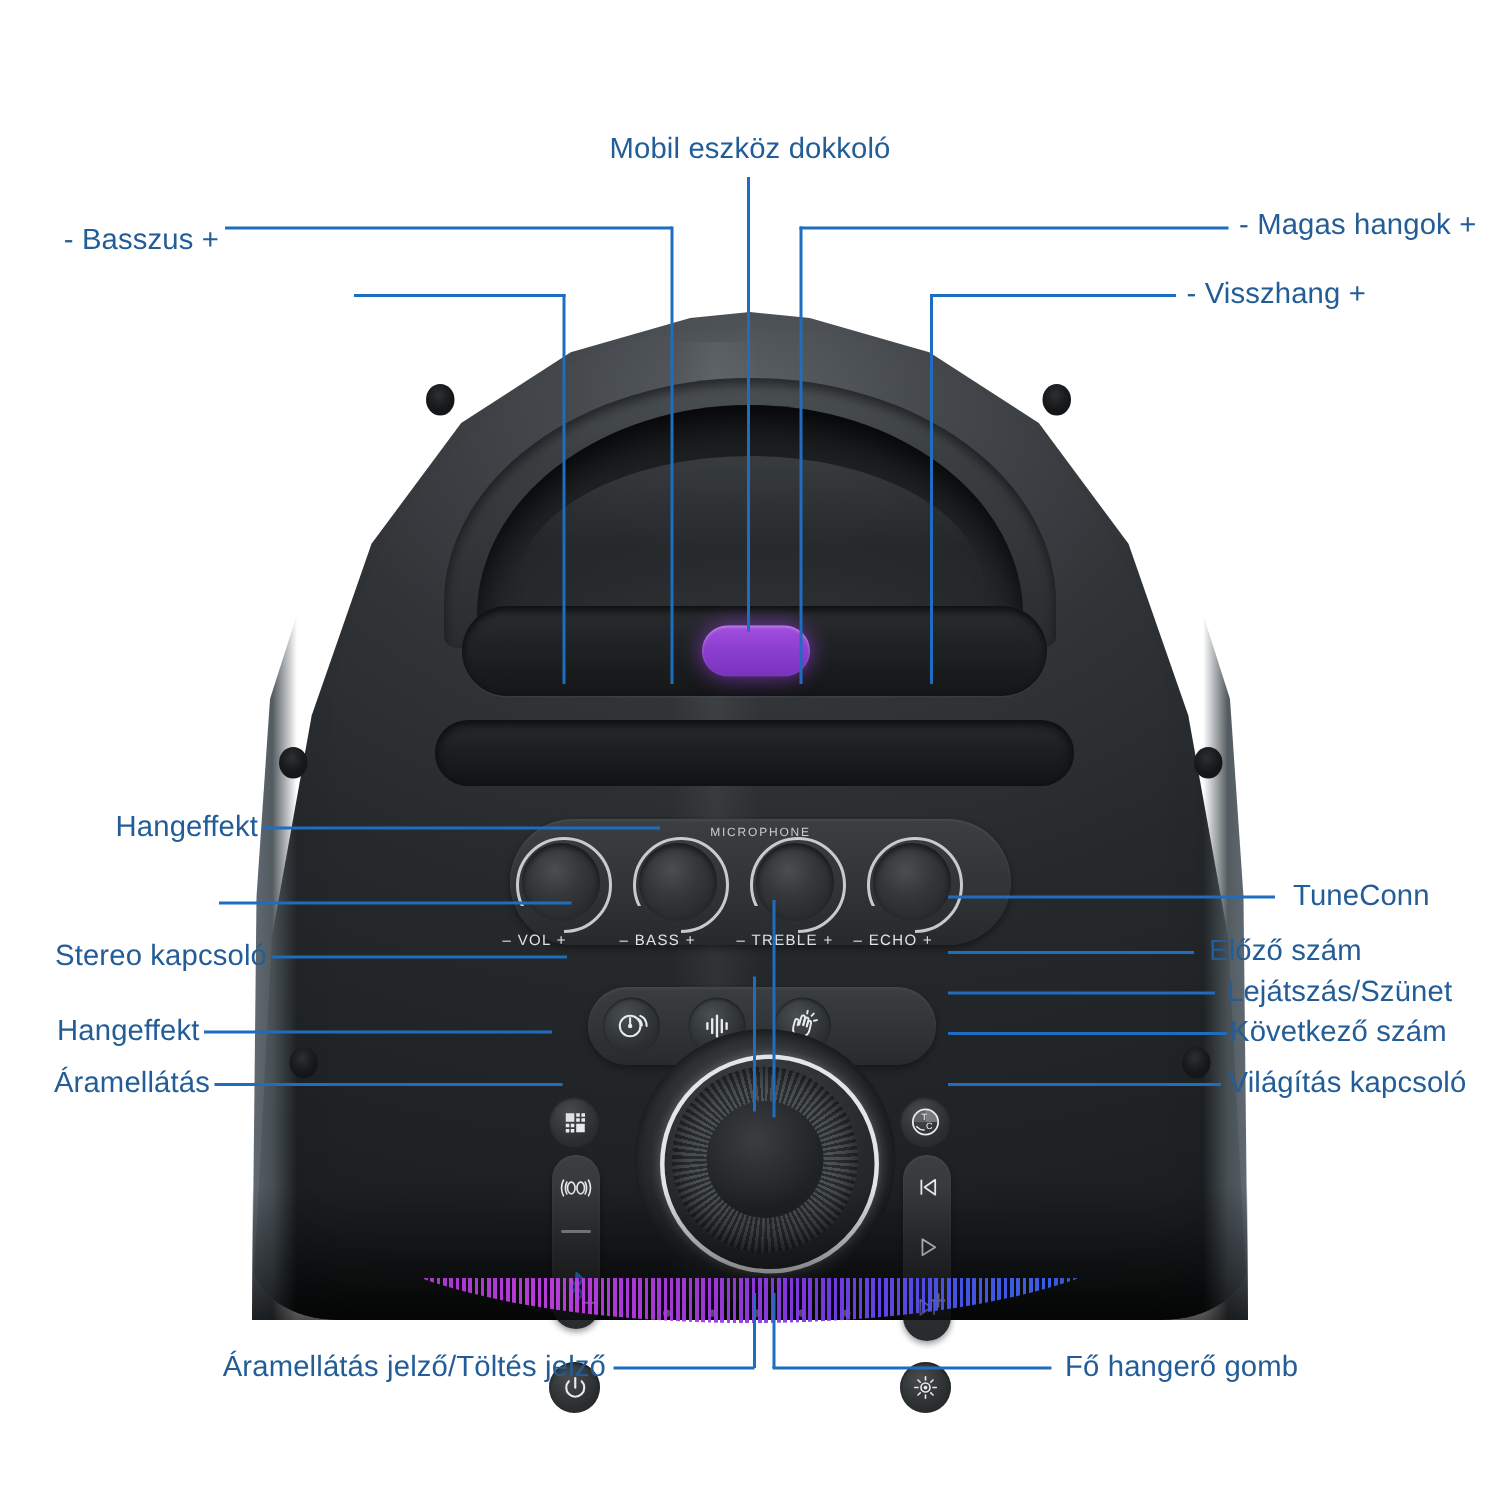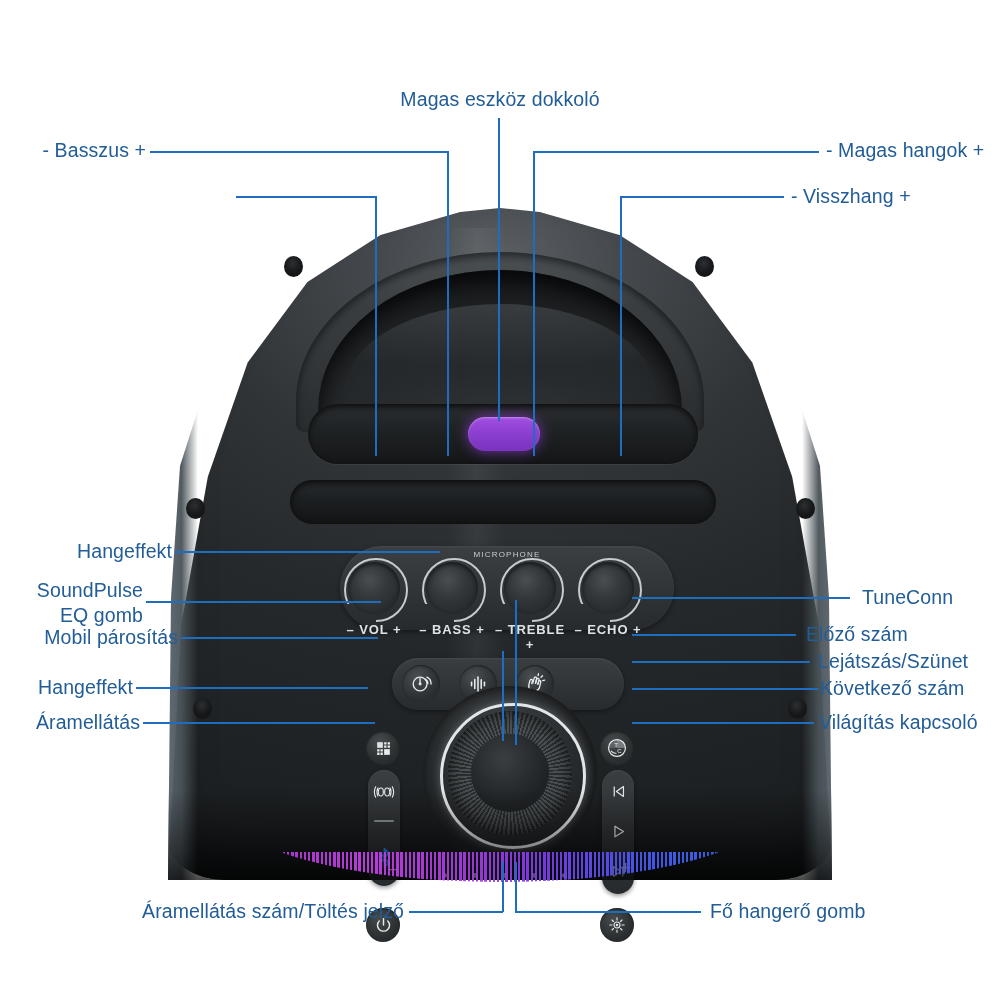--- a/index.html
+++ b/index.html
@@ -71,22 +71,22 @@
     background:linear-gradient(180deg,#3b3f42 0%,#303437 55%,#272a2d 100%);
     box-shadow:inset 0 1px 2px rgba(255,255,255,.07),0 2px 5px rgba(0,0,0,.45);}
   .micTxt{position:absolute;left:172px;top:342px;width:334px;text-align:center;
     color:#c9ccce;font-size:8px;letter-spacing:1.2px;}
   .knob{position:absolute;top:354px;width:52px;height:52px;border-radius:50%;
     background:radial-gradient(60% 60% at 42% 35%, #4a4e51 0%, #34383b 55%, #2a2d2f 100%);
     box-shadow:inset 0 2px 4px rgba(0,0,0,.6);}
   .knobRing{position:absolute;top:350px;width:60px;height:60px;border-radius:50%;
     border:2px solid #d8dcde;clip-path:polygon(0 0,100% 0,100% 100%,50% 100%,50% 72%,0 72%);
     opacity:.9;}
-  .knobLbl{position:absolute;top:414px;width:78px;text-align:center;color:#dfe2e4;
-    font-size:13px;letter-spacing:.9px;font-weight:bold;}
+  .knobLbl{position:absolute;top:414px;width:78px;text-align:left;color:#dfe2e4;
+    font-size:10px;letter-spacing:.9px;}
 
   
   .fxPanel{position:absolute;left:224px;top:450px;width:232px;height:52px;border-radius:26px;
     background:linear-gradient(180deg,#3a3e41 0%,#2f3335 60%,#282b2d 100%);
     box-shadow:inset 0 1px 2px rgba(255,255,255,.07),0 2px 5px rgba(0,0,0,.4);}
   .fxBtn{position:absolute;top:457px;width:38px;height:38px;border-radius:50%;
     background:radial-gradient(60% 60% at 40% 32%, #4b4f52 0%, #353a3c 60%, #2b2e30 100%);
     box-shadow:inset 0 1px 2px rgba(0,0,0,.5);
     display:flex;align-items:center;justify-content:center;}
 
@@ -363,47 +363,45 @@
 
   <div class="ln lnh" style="left:409px;top:911px;width:94px;"></div>
   <div class="ln lnv" style="left:502px;top:862px;height:50px;"></div>
 
   <div class="ln lnv" style="left:515px;top:862px;height:50px;"></div>
   <div class="ln lnh" style="left:515px;top:911px;width:186px;"></div>
 
   <div class="ln lnv" style="left:502px;top:651px;height:90px;"></div>
   <div class="ln lnv" style="left:515px;top:600px;height:145px;"></div>
 
-  <div class="lbl c" style="left:330px;top:88px;width:340px;">Magas eszköz dokkoló</div>
-
-  <div class="lbl r" style="left:0px;top:139px;width:146px;">- Basszus +</div>
+  <div class="lbl c" style="left:330px;top:88px;width:340px;">Mobil eszköz dokkoló</div>
+
+  <div class="lbl r" style="left:0px;top:149px;width:146px;">- Basszus +</div>
 
 
   <div class="lbl" style="left:826px;top:139px;width:220px;">- Magas hangok +</div>
 
   <div class="lbl" style="left:791px;top:185px;width:220px;">- Visszhang +</div>
 
   <div class="lbl r" style="left:0px;top:540px;width:172px;">Hangeffekt</div>
 
-  <div class="lbl r" style="left:0px;top:578px;width:143px;line-height:25px;">SoundPulse
-EQ gomb</div>
-
-  <div class="lbl r" style="left:0px;top:626px;width:178px;">Mobil párosítás</div>
+
+  <div class="lbl r" style="left:0px;top:626px;width:178px;">Stereo kapcsoló</div>
 
   <div class="lbl r" style="left:0px;top:676px;width:133px;">Hangeffekt</div>
 
   <div class="lbl r" style="left:0px;top:711px;width:140px;">Áramellátás</div>
 
   <div class="lbl" style="left:862px;top:586px;width:160px;">TuneConn</div>
 
   <div class="lbl" style="left:806px;top:623px;width:200px;">Előző szám</div>
 
   <div class="lbl" style="left:818px;top:650px;width:200px;">Lejátszás/Szünet</div>
 
   <div class="lbl" style="left:820px;top:677px;width:200px;">Következő szám</div>
 
   <div class="lbl" style="left:819px;top:711px;width:210px;">Világítás kapcsoló</div>
 
-  <div class="lbl r" style="left:0px;top:900px;width:404px;">Áramellátás szám/Töltés jelző</div>
+  <div class="lbl r" style="left:0px;top:900px;width:404px;">Áramellátás jelző/Töltés jelző</div>
 
   <div class="lbl" style="left:710px;top:900px;width:280px;">Fő hangerő gomb</div>
 
 </div>
 
 </body></html>

